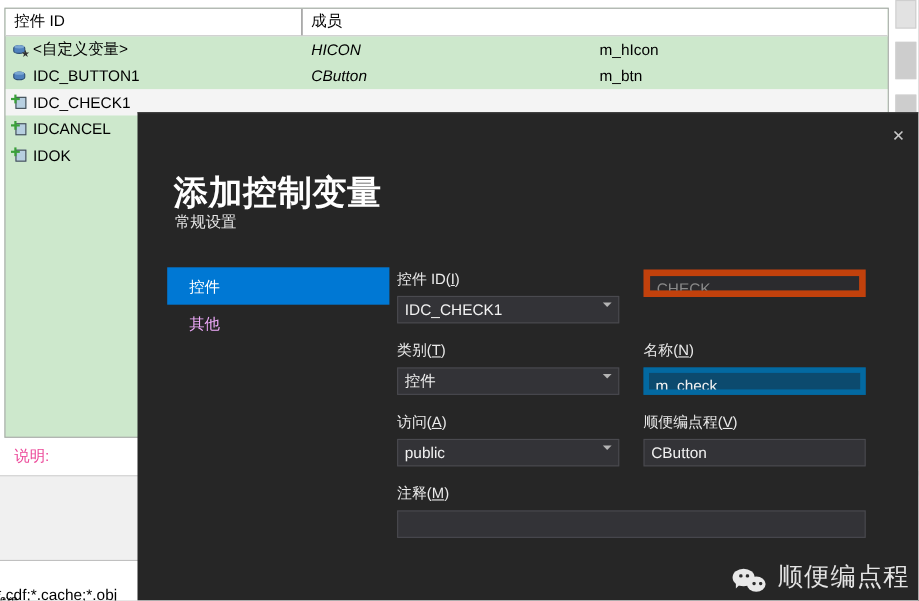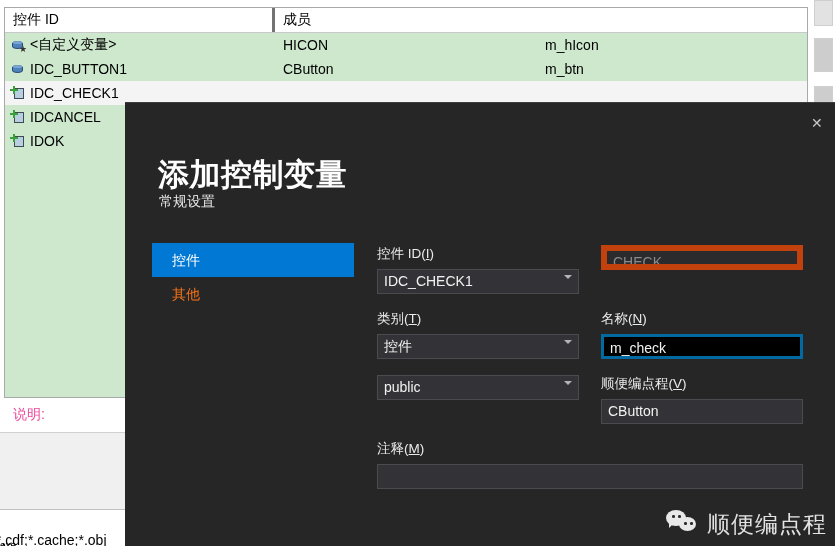--- a/index.html
+++ b/index.html
@@ -42,21 +42,21 @@
     height: 25px;
     background: #ffffff;
     border-bottom: 1px solid #c8c8c8;
     box-sizing: border-box;
   }
   .hdr-cell {
     font-size: 14px;
     color: #000000;
     padding: 3px 0 0 8px;
     box-sizing: border-box;
-    border-right: 3px solid #737373;
+    border-right: 1px solid #737373;
     height: 100%;
     white-space: nowrap;
     overflow: hidden;
   }
   .hdr-cell.col-id    { width: 270px; }
   .hdr-cell.col-type  { width: 262px; }
   .hdr-cell.col-mem   { width: 270px; border-right: none; }
 
   .list-row {
     display: flex;
@@ -66,21 +66,21 @@
     color: #000000;
     white-space: nowrap;
   }
   .list-row.selected { background: #f4f4f4; }
   .cell {
     box-sizing: border-box;
     overflow: hidden;
     white-space: nowrap;
   }
   .cell.col-id   { width: 270px; display: flex; align-items: center; padding-left: 5px; }
-  .cell.col-type { width: 262px; padding-left: 8px; }
+  .cell.col-type { width: 262px; padding-left: 8px; font-style: italic; }
   .cell.col-mem  { width: 270px; padding-left: 8px; }
 
   
   .row-icon {
     width: 16px; height: 16px;
     margin-right: 4px;
     position: relative;
     flex: 0 0 auto;
   }
   
@@ -248,33 +248,33 @@
     position: absolute;
     left: 27px;
     top: 140px;
     width: 202px;
   }
   .nav-item {
     height: 34px;
     line-height: 34px;
     padding-left: 20px;
     font-size: 14px;
-    color: #f97316;
+    color: #f0abfc;
     cursor: pointer;
     box-sizing: border-box;
   }
   .nav-item.active {
     background: #0078d4;
     color: #ffffff;
   }
 
   
   #dialog-form {
     position: absolute;
-    left: 252px;
+    left: 236px;
     top: 142px;
     width: 440px;
   }
   .field-row {
     display: flex;
     gap: 22px;
     margin-bottom: 16px;
   }
   .field {
     width: 202px;
@@ -296,22 +296,22 @@
     box-sizing: border-box;
     font-size: 14px;
     color: #f2f2f2;
     line-height: 23px;
     padding-left: 6px;
     white-space: nowrap;
     overflow: hidden;
   }
   .input-box.combo { padding-right: 18px; }
   .input-box.focused {
-    border: 3px solid #0369a1;
-    background: #000000;
+    border: 5px solid #0369a1;
+    background: #0c4a6e;
   }
   .input-box.readonly {
     background: #2b2b2e;
     color: #8a8a8a;
     border: 6px solid #c2410c;
   }
   .input-box.empty-field {
     background: #333337;
   }
   .caret-down {
@@ -328,21 +328,21 @@
   #watermark {
     position: absolute;
     right: 8px;
     bottom: 6px;
     text-align: left;
     pointer-events: none;
     user-select: none;
   }
   #watermark-main {
     display: flex;
-    align-items: flex-start;
+    align-items: flex-end;
     gap: 7px;
   }
   #wechat-icon {
     position: relative;
     width: 34px;
     height: 24px;
     flex: 0 0 auto;
   }
   #wechat-icon .bubble-big,
   #wechat-icon .bubble-small {
@@ -498,20 +498,21 @@
           </div>
       </div>
       <div class="field">
         <div class="field-label"><span>名称(</span><u>N</u><span>)</span></div>
         <div class="input-box focused">m_check</div>
       </div>
     </div>
 
     <div class="field-row">
       <div class="field">
+        <div class="field-label"><span>访问(</span><u>A</u><span>)</span></div>
         <div class="input-box combo">public</div>
         <div style="position:relative;top:-19px;height:0;">
             <span class="caret-down" style="top:0;right:7px;"></span>
           </div>
       </div>
       <div class="field">
         <div class="field-label"><span>顺便编点程(</span><u>V</u><span>)</span></div>
         <div class="input-box">CButton</div>
       </div>
     </div>

